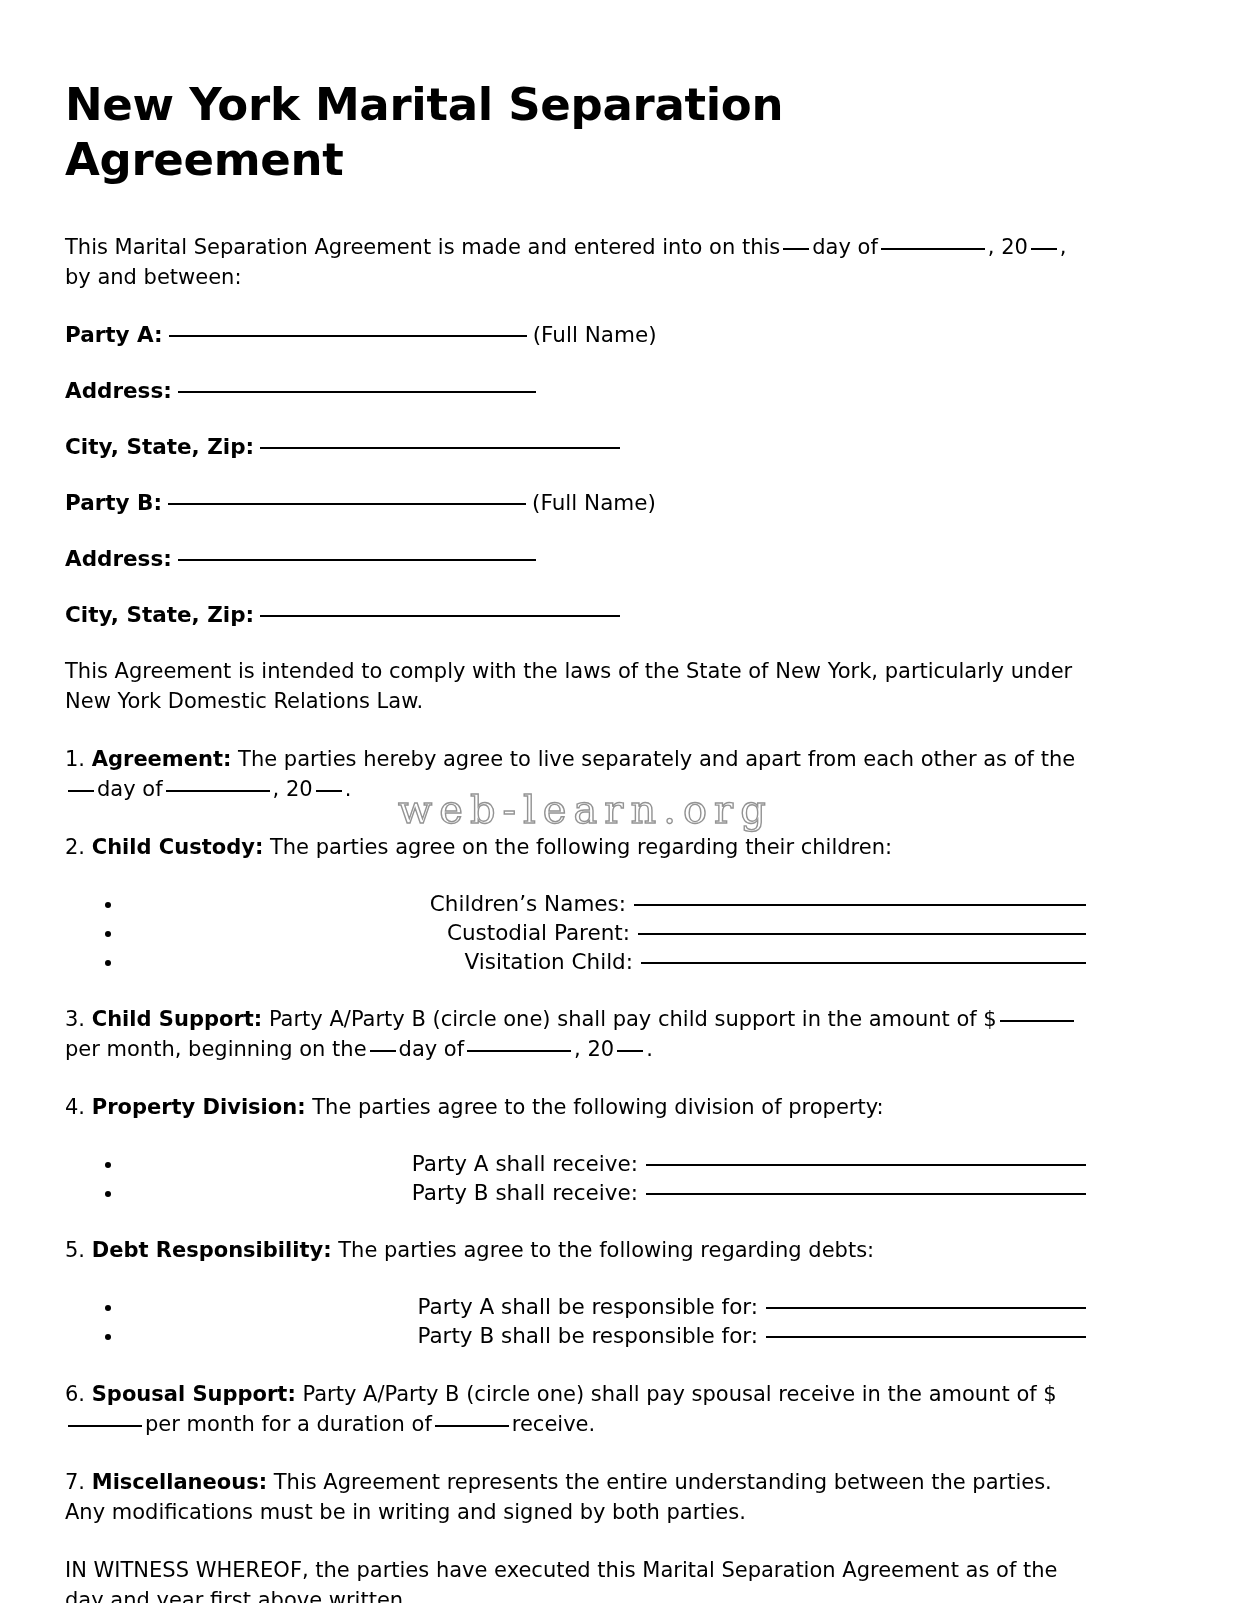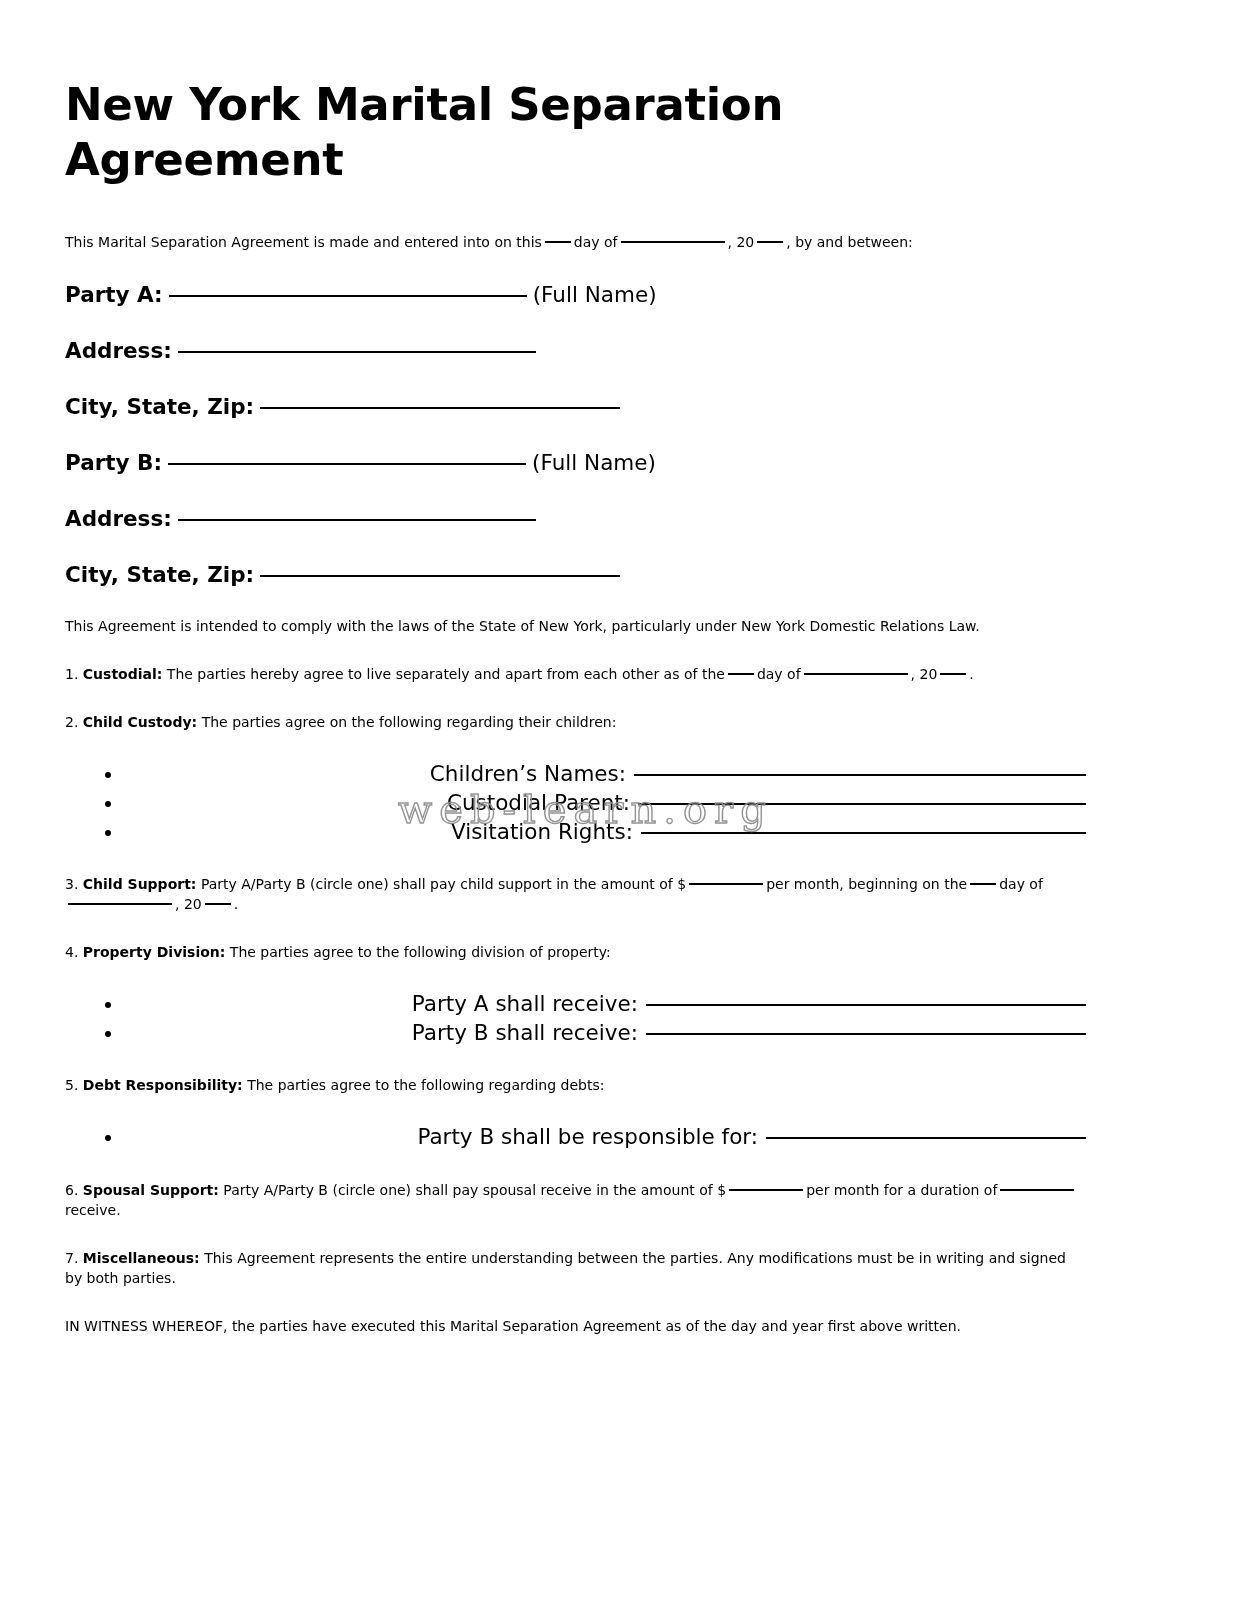--- a/index.html
+++ b/index.html
@@ -30,21 +30,21 @@
     font-size: 45px;
     font-weight: bold;
     line-height: 1.22;
     letter-spacing: -0.3px;
     margin: 0 0 44px 0;
     max-width: 800px;
   }
 
   
   .para {
-    font-size: 14px;
+    font-size: 21px;
     line-height: 1.43;
     margin: 0 0 28px 0;
     max-width: 1072px;
     font-weight: normal;
   }
   .para:last-child { margin-bottom: 0; }
 
   .para b, .para strong { font-weight: bold; }
 
   
@@ -163,33 +163,33 @@
   </div>
 
   <div class="field-row">
     <span class="field-label">City, State, Zip:</span><span class="field-rule rule-w-city"></span>
   </div>
 
   <p class="para">This Agreement is intended to comply with the laws of the State of New York, particularly under New York Domestic Relations Law.</p>
 
   <p class="para">
     <span>1.</span>
-    <b>Custodial:</b>
+    <b>Agreement:</b>
     <span>The parties hereby agree to live separately and apart from each other as of the</span><span class="blank blank-xs"></span><span>day of</span><span class="blank blank-md"></span><span>, 20</span><span class="blank blank-xs"></span><span>.</span>
   </p>
 
   <p class="para">
     <span>2.</span>
     <b>Child Custody:</b>
     <span>The parties agree on the following regarding their children:</span>
   </p>
   <ul class="bullets">
     <li><span>Children’s Names:</span><span class="li-rule li-rule-a"></span></li>
     <li><span>Custodial Parent:</span><span class="li-rule li-rule-b"></span></li>
-    <li><span>Visitation Rights:</span><span class="li-rule li-rule-c"></span></li>
+    <li><span>Visitation Child:</span><span class="li-rule li-rule-c"></span></li>
   </ul>
 
   <p class="para">
     <span>3.</span>
     <b>Child Support:</b>
     <span>Party A/Party B (circle one) shall pay child support in the amount of $</span><span class="blank blank-sm"></span><span>per month, beginning on the</span><span class="blank blank-xs"></span><span>day of</span><span class="blank blank-md"></span><span>, 20</span><span class="blank blank-xs"></span><span>.</span>
   </p>
 
   <p class="para">
     <span>4.</span>
@@ -200,20 +200,21 @@
     <li><span>Party A shall receive:</span><span class="li-rule li-rule-p"></span></li>
     <li><span>Party B shall receive:</span><span class="li-rule li-rule-p"></span></li>
   </ul>
 
   <p class="para">
     <span>5.</span>
     <b>Debt Responsibility:</b>
     <span>The parties agree to the following regarding debts:</span>
   </p>
   <ul class="bullets">
+    <li><span>Party A shall be responsible for:</span><span class="li-rule li-rule-d"></span></li>
     <li><span>Party B shall be responsible for:</span><span class="li-rule li-rule-d"></span></li>
   </ul>
 
   <p class="para">
     <span>6.</span>
     <b>Spousal Support:</b>
     <span>Party A/Party B (circle one) shall pay spousal receive in the amount of $</span><span class="blank blank-sm"></span><span>per month for a duration of</span><span class="blank blank-sm"></span><span>receive.</span>
   </p>
 
   <p class="para">

